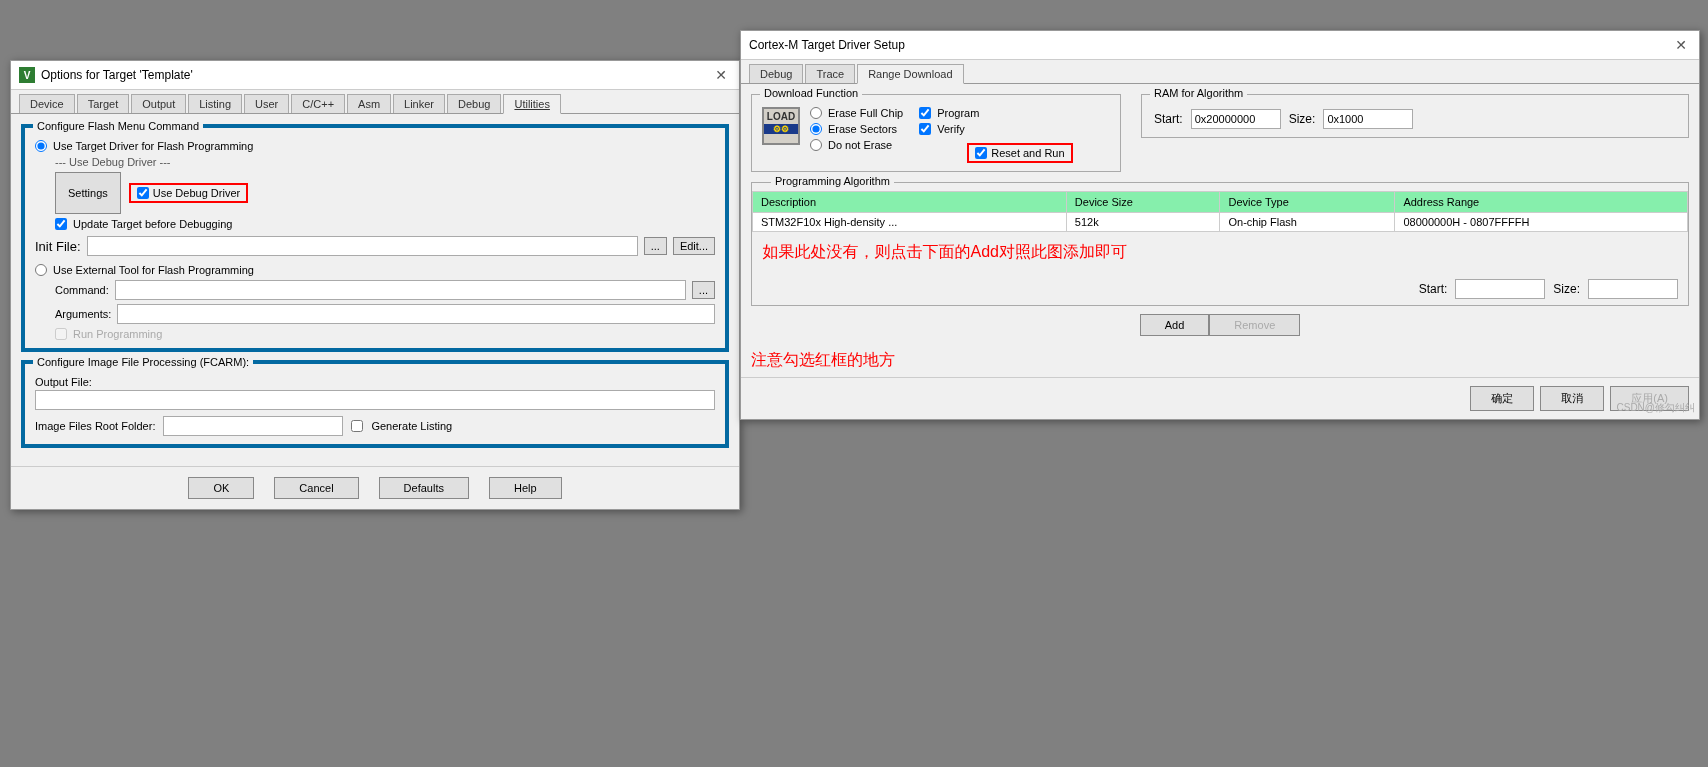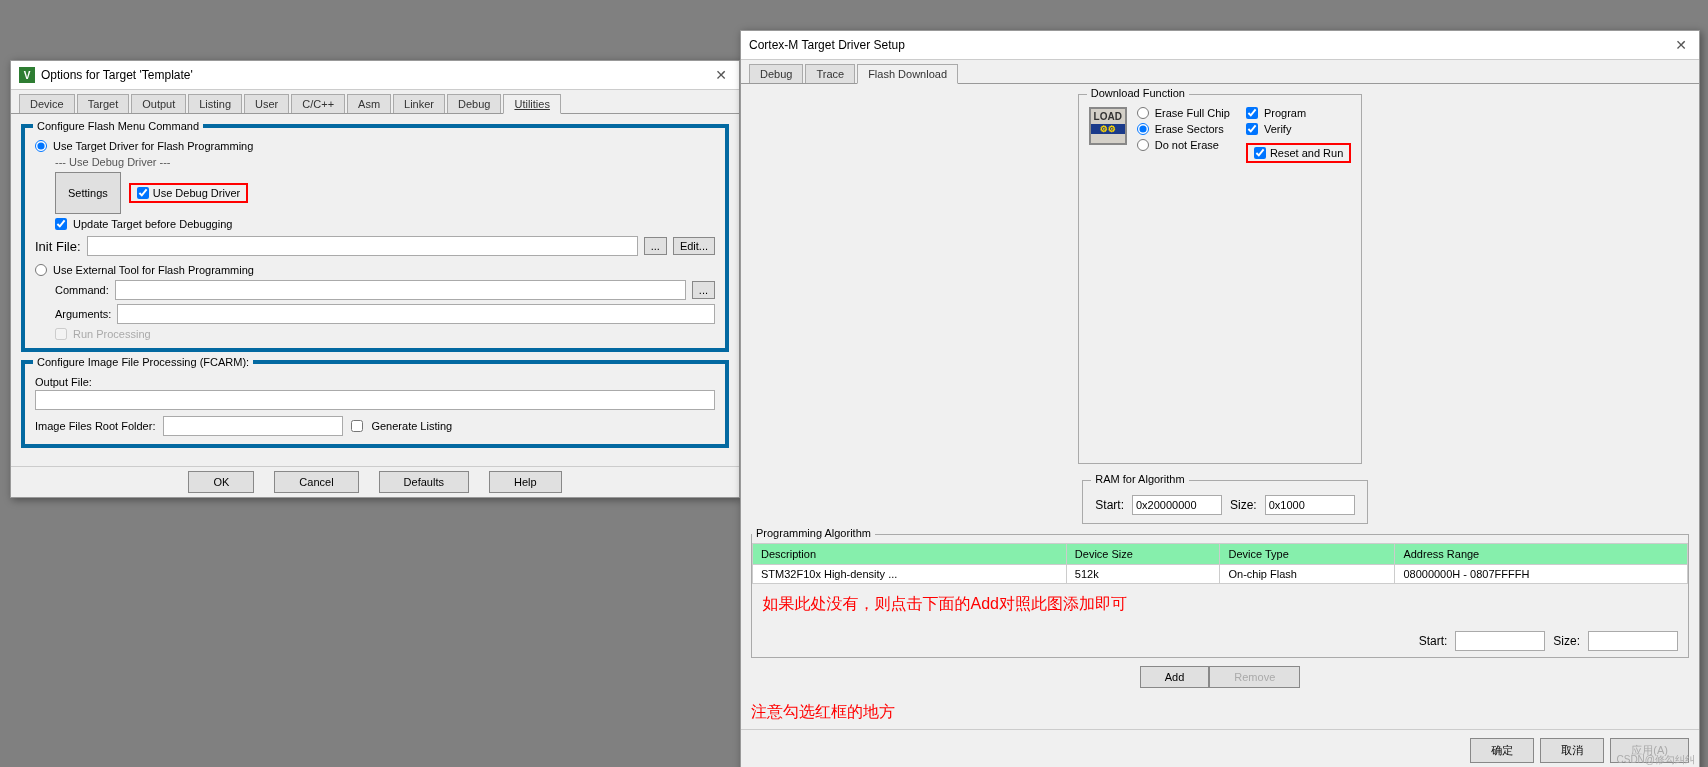--- a/index.html
+++ b/index.html
@@ -197,21 +197,21 @@
       align-items: center;
       gap: 8px;
       margin-top: 6px;
     }
 
     
     .dialog-footer {
       display: flex;
       justify-content: center;
       gap: 20px;
-      padding: 4px;
+      padding: 10px;
       border-top: 1px solid #ccc;
     }
     .footer-btn {
       padding: 4px 24px;
       background: #e0e0e0;
       border: 1px solid #888;
       cursor: pointer;
       font-size: 11px;
     }
 
@@ -231,39 +231,39 @@
       border: 1px solid #aaa;
       padding: 8px 12px;
       position: relative;
       margin-left: 10px;
       flex: 1;
     }
 
     
     .top-section {
       display: flex;
-      gap: 16px;
+      gap: 10px;
       padding: 10px;
-      align-items: center;
-      flex-direction: column;
+      align-items: flex-start;
     }
     .download-group {
       border: 1px solid #aaa;
       padding: 8px 10px;
       position: relative;
       flex: 0 0 370px;
     }
 
     .reset-run-highlighted {
       border: 2px solid red;
       padding: 2px 6px;
       display: inline-flex;
       align-items: center;
       gap: 4px;
       margin-top: 4px;
+      margin-left: 48px;
     }
 
     .ram-row {
       display: flex;
       align-items: center;
       gap: 8px;
       margin-top: 6px;
     }
     .ram-input {
       width: 90px;
@@ -277,21 +277,21 @@
     
     .prog-section {
       border: 1px solid #aaa;
       margin: 0 10px;
       position: relative;
       padding-top: 8px;
     }
     .prog-label {
       position: absolute;
       top: -8px;
-      left: 0;
+      left: 19px;
       background: #f0f0f0;
       padding: 0 4px;
       font-size: 11px;
     }
 
     .prog-table {
       width: 100%;
       border-collapse: collapse;
       font-size: 11px;
     }
@@ -446,21 +446,21 @@
           <span class="col-label">Command:</span>
           <input type="text" class="text-input" style="flex: 1 1 0%;">
           <button class="small-btn">...</button>
         </div>
         <div style="display:flex; align-items:center; gap:6px; margin-top:4px; margin-left:20px;">
           <span class="col-label">Arguments:</span>
           <input type="text" class="text-input" style="flex: 1 1 0%;">
         </div>
         <div class="run-independent-row" style="margin-left:20px;">
           <input type="checkbox" disabled="" style="">
-          <span class="checkbox-label" style="color:#aaa;">Run Processing</span>
+          <span class="checkbox-label" style="color:#aaa;">Run Programming</span>
         </div>
       </div>
     </div>
 
     <div class="group-box">
       <span class="group-label">Configure Image File Processing (FCARM):</span>
       <div class="output-file-section" style="margin-top:4px;">
         <div class="output-file-left">
           <div class="col-label">Output File:</div>
           <input type="text" class="text-input" style="width: 100%; margin-top: 2px;">
@@ -487,21 +487,21 @@
   <div class="dialog-titlebar">
     <div class="dialog-titlebar-left">
       <span class="dialog-title">Cortex-M Target Driver Setup</span>
     </div>
     <button class="close-btn">✕</button>
   </div>
 
   <div class="tab-bar">
     <div class="tab"><span>Debug</span></div>
     <div class="tab"><span>Trace</span></div>
-    <div class="tab active"><span>Flash Download</span></div>
+    <div class="tab active"><span>Range Download</span></div>
   </div>
 
   <div class="top-section">
 
     <div class="download-group">
       <span class="group-label">Download Function</span>
       <div style="display:flex; align-items:flex-start; margin-top:4px;">
 
         <div style="margin-right:10px; flex-shrink:0;">
           <div style="background:#d4d0c8; border:2px solid #888; width:38px; height:38px; display:flex; flex-direction:column; align-items:center; justify-content:flex-start; font-size:9px; font-weight:bold;">

